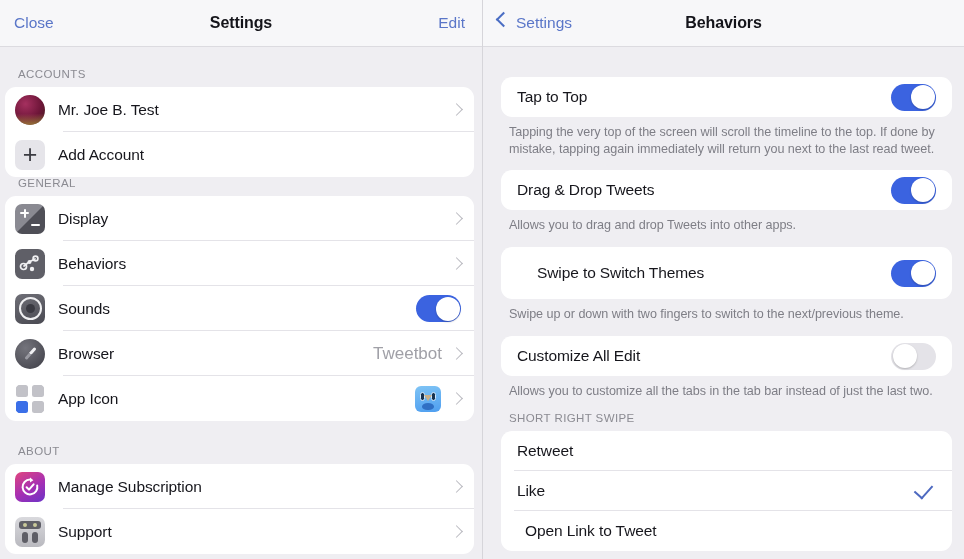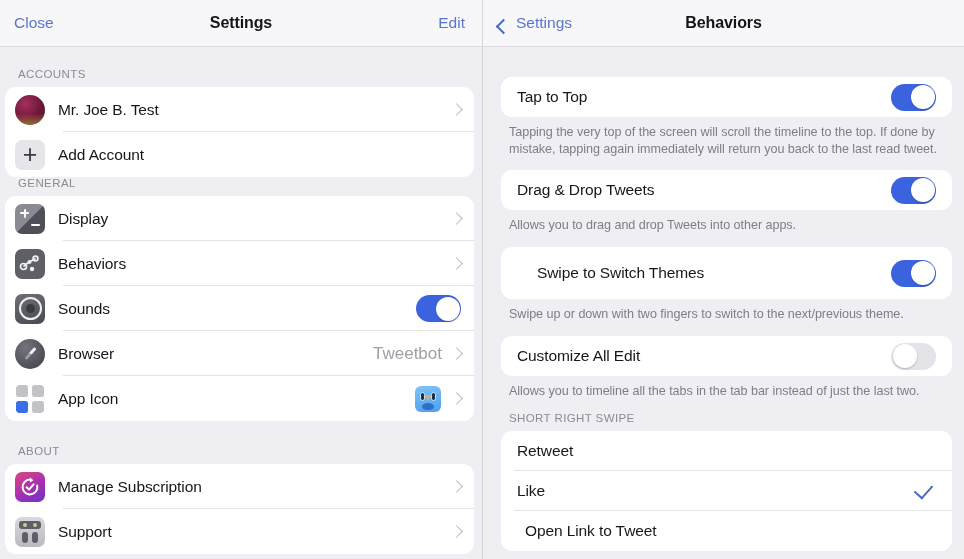--- a/index.html
+++ b/index.html
@@ -47,21 +47,21 @@
     text-align: center;
     font-size: 16px;
     font-weight: bold;
     color: #14141a;
     letter-spacing: -0.1px;
   }
   .nav-left {
     position: absolute;
     left: 14px;
     display: flex;
-    align-items: flex-end;
+    align-items: flex-start;
     font-size: 15.5px;
     color: #5a76c8;
   }
   .nav-right {
     position: absolute;
     right: 17px;
     font-size: 15.5px;
     color: #5a76c8;
   }
   .back-chevron {
@@ -435,21 +435,21 @@
       <div style="height:30px"></div>
 
       <div class="card">
         <div class="row plain" style="height:40px;padding:0 16px;">
           <div class="row-label">Tap to Top</div>
           <div class="toggle on">
               <span class="knob"></span>
             </div>
         </div>
       </div>
-      <div class="desc">Tapping the very top of the screen will scroll the timeline to the top. If done by mistake, tapping again immediately will return you back to the last read tweet.</div>
+      <div class="desc">Tapping the very top of the screen will scroll the timeline to the top. If done by mistake, tapping again immediately will return you next to the last read tweet.</div>
 
       <div style="height:12px"></div>
 
       <div class="card">
         <div class="row plain" style="height:40px;padding:0 16px;">
           <div class="row-label">Drag &amp; Drop Tweets</div>
           <div class="toggle on">
               <span class="knob"></span>
             </div>
         </div>
@@ -471,21 +471,21 @@
       <div style="height:13px"></div>
 
       <div class="card">
         <div class="row plain" style="height:40px;padding:0 16px;">
           <div class="row-label">Customize All Edit</div>
           <div class="toggle off">
               <span class="knob"></span>
             </div>
         </div>
       </div>
-      <div class="desc">Allows you to timeline all the tabs in the tab bar instead of just the last two.</div>
+      <div class="desc">Allows you to customize all the tabs in the tab bar instead of just the last two.</div>
 
       <div class="group-header" style="padding-top:12px;padding-bottom:7px;">SHORT RIGHT SWIPE</div>
       <div class="card">
         <div class="row plain" style="height:40px;padding:0 16px;">
           <div class="row-label">Retweet</div>
           <div class="sep"></div>
         </div>
         <div class="row plain" style="height:40px;padding:0 16px;">
           <div class="row-label">Like</div>
           <div class="checkmark"></div>

